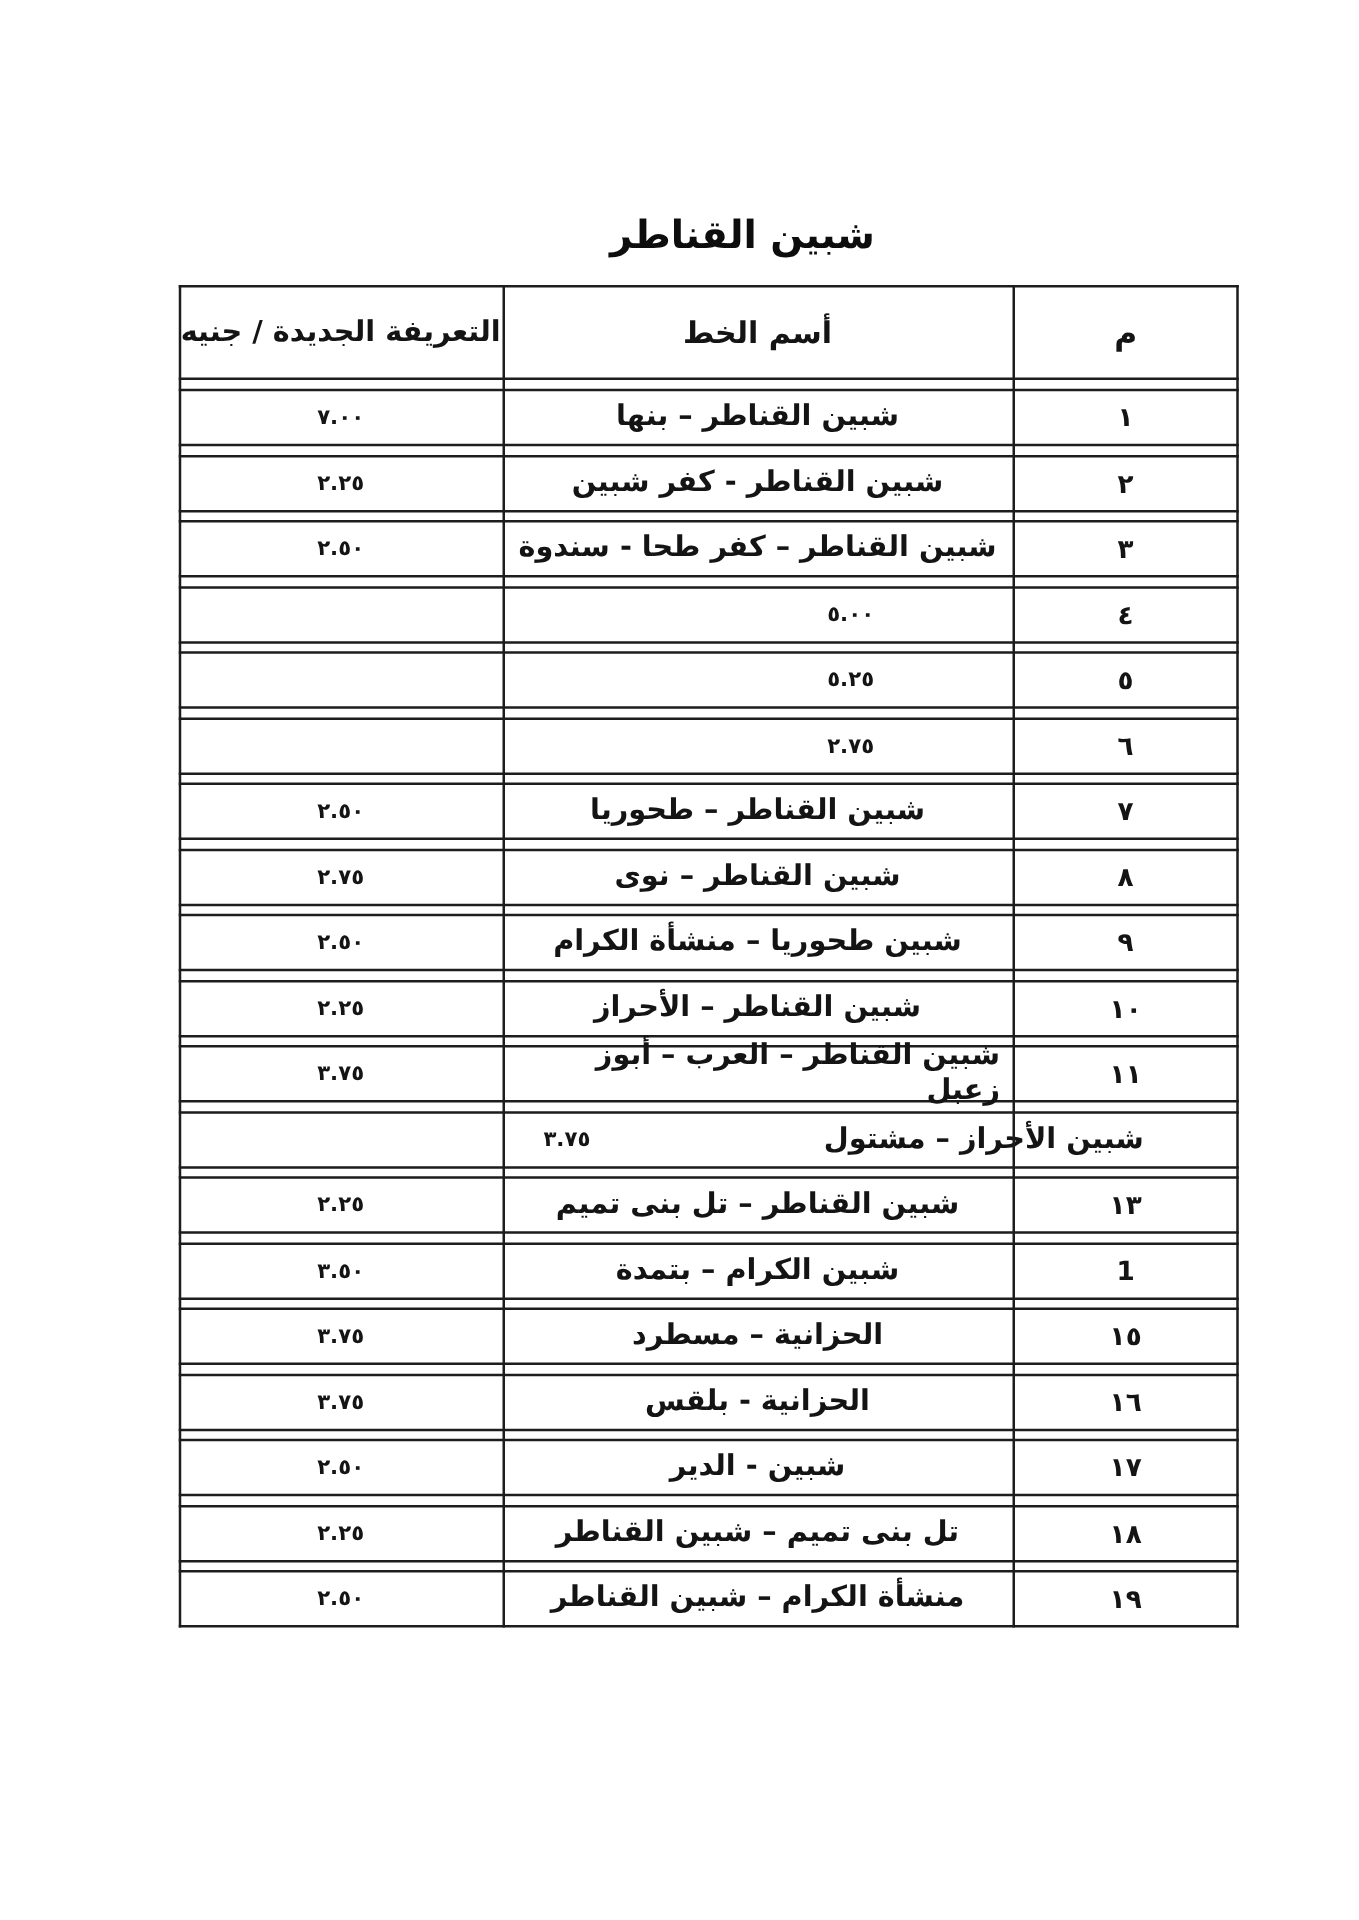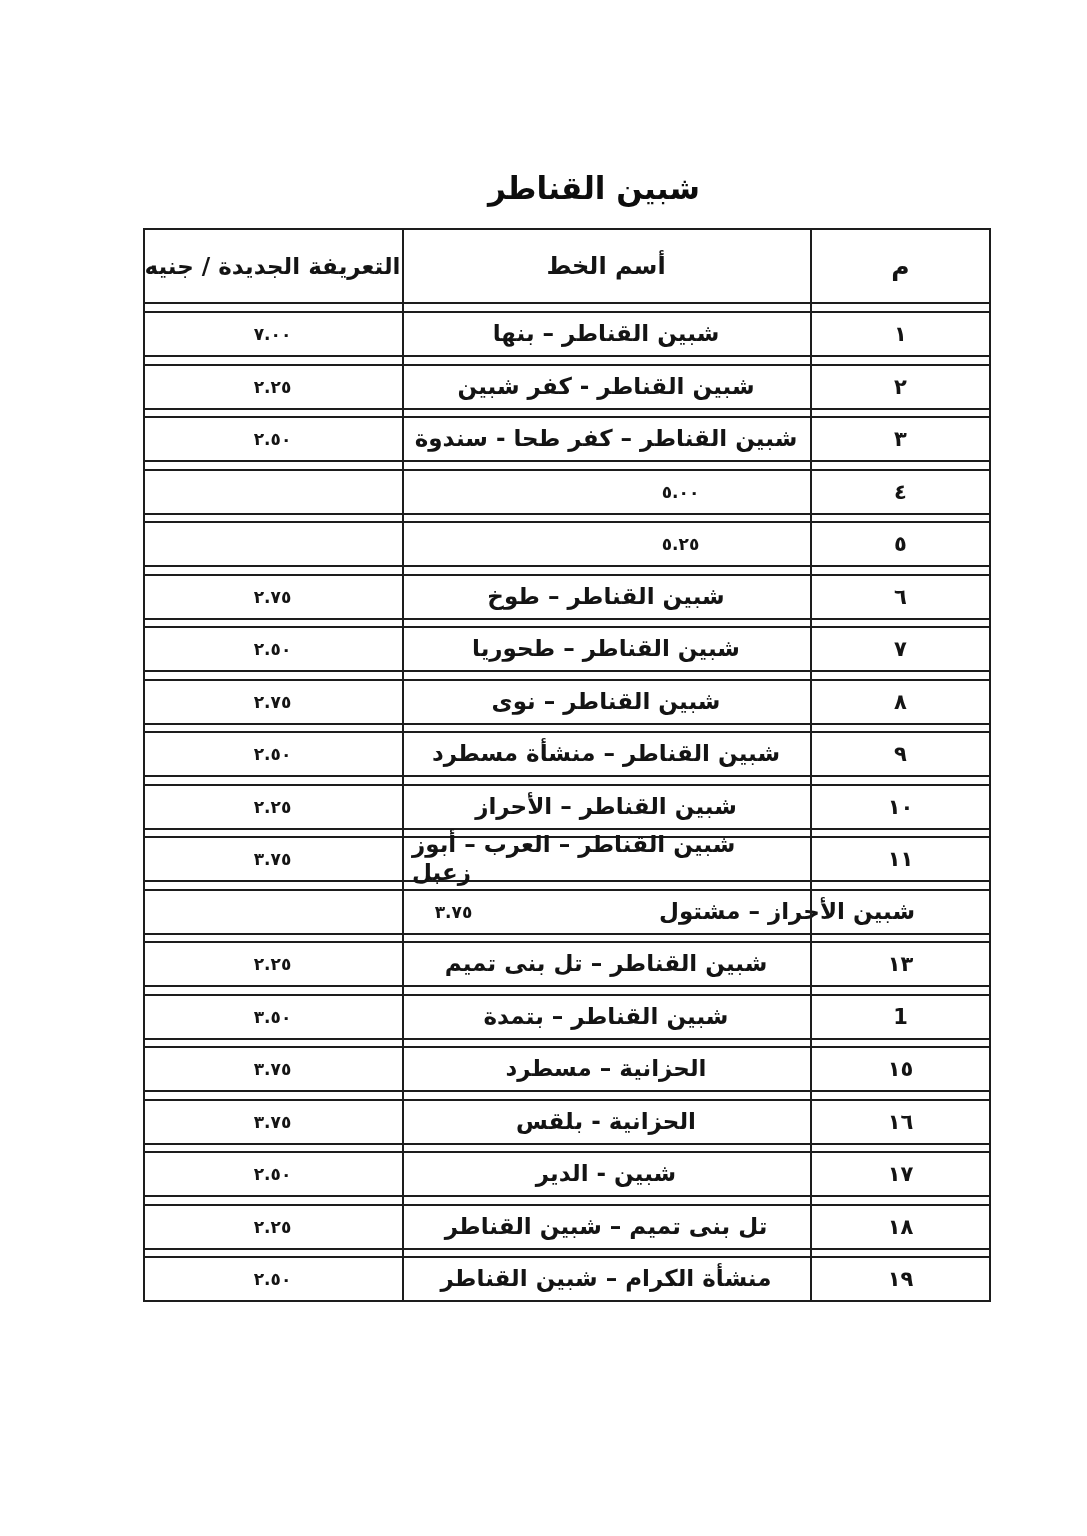--- a/index.html
+++ b/index.html
@@ -59,21 +59,21 @@
   }
   .trow.thead {
     height: 76px;
     margin-bottom: 7px;
   }
   .cell {
     box-sizing: border-box;
     display: flex;
     align-items: center;
     justify-content: center;
-    text-align: left;
+    text-align: right;
     font-weight: bold;
   }
   .c-num  { width: 181px; font-size: 21px; }
   .c-route{ width: 408px; font-size: 23px; padding: 0 10px; line-height: 1.2; }
   .c-fare { width: 259px; font-size: 17px; letter-spacing: 1px; }
   .thead .c-num  { font-size: 25px; }
   .thead .c-route{ font-size: 24px; }
   .thead .c-fare { font-size: 23px; }
 </style>
 </head>
@@ -120,39 +120,38 @@
     <div class="cell c-fare">٥.٠٠</div>
   </div>
 
   <div class="trow">
     <div class="cell c-num">٥</div>
     <div class="cell c-fare">٥.٢٥</div>
   </div>
 
   <div class="trow">
     <div class="cell c-num">٦</div>
-    <div class="cell c-route">شبين القناطر – طوخ</div>
     <div class="cell c-fare">٢.٧٥</div>
   </div>
 
   <div class="trow">
     <div class="cell c-num">٧</div>
     <div class="cell c-route">شبين القناطر – طحوريا</div>
     <div class="cell c-fare">٢.٥٠</div>
   </div>
 
   <div class="trow">
     <div class="cell c-num">٨</div>
     <div class="cell c-route">شبين القناطر – نوى</div>
     <div class="cell c-fare">٢.٧٥</div>
   </div>
 
   <div class="trow">
     <div class="cell c-num">٩</div>
-    <div class="cell c-route">شبين القناطر – منشأة مسطرد</div>
+    <div class="cell c-route">شبين طحوريا – منشأة الكرام</div>
     <div class="cell c-fare">٢.٥٠</div>
   </div>
 
   <div class="trow">
     <div class="cell c-num">١٠</div>
     <div class="cell c-route">شبين القناطر – الأحراز</div>
     <div class="cell c-fare">٢.٢٥</div>
   </div>
 
   <div class="trow">
@@ -167,21 +166,21 @@
   </div>
 
   <div class="trow">
     <div class="cell c-num">١٣</div>
     <div class="cell c-route">شبين القناطر – تل بنى تميم</div>
     <div class="cell c-fare">٢.٢٥</div>
   </div>
 
   <div class="trow">
     <div class="cell c-num">1</div>
-    <div class="cell c-route">شبين القناطر – بتمدة</div>
+    <div class="cell c-route">شبين الكرام – بتمدة</div>
     <div class="cell c-fare">٣.٥٠</div>
   </div>
 
   <div class="trow">
     <div class="cell c-num">١٥</div>
     <div class="cell c-route">الحزانية – مسطرد</div>
     <div class="cell c-fare">٣.٧٥</div>
   </div>
 
   <div class="trow">

